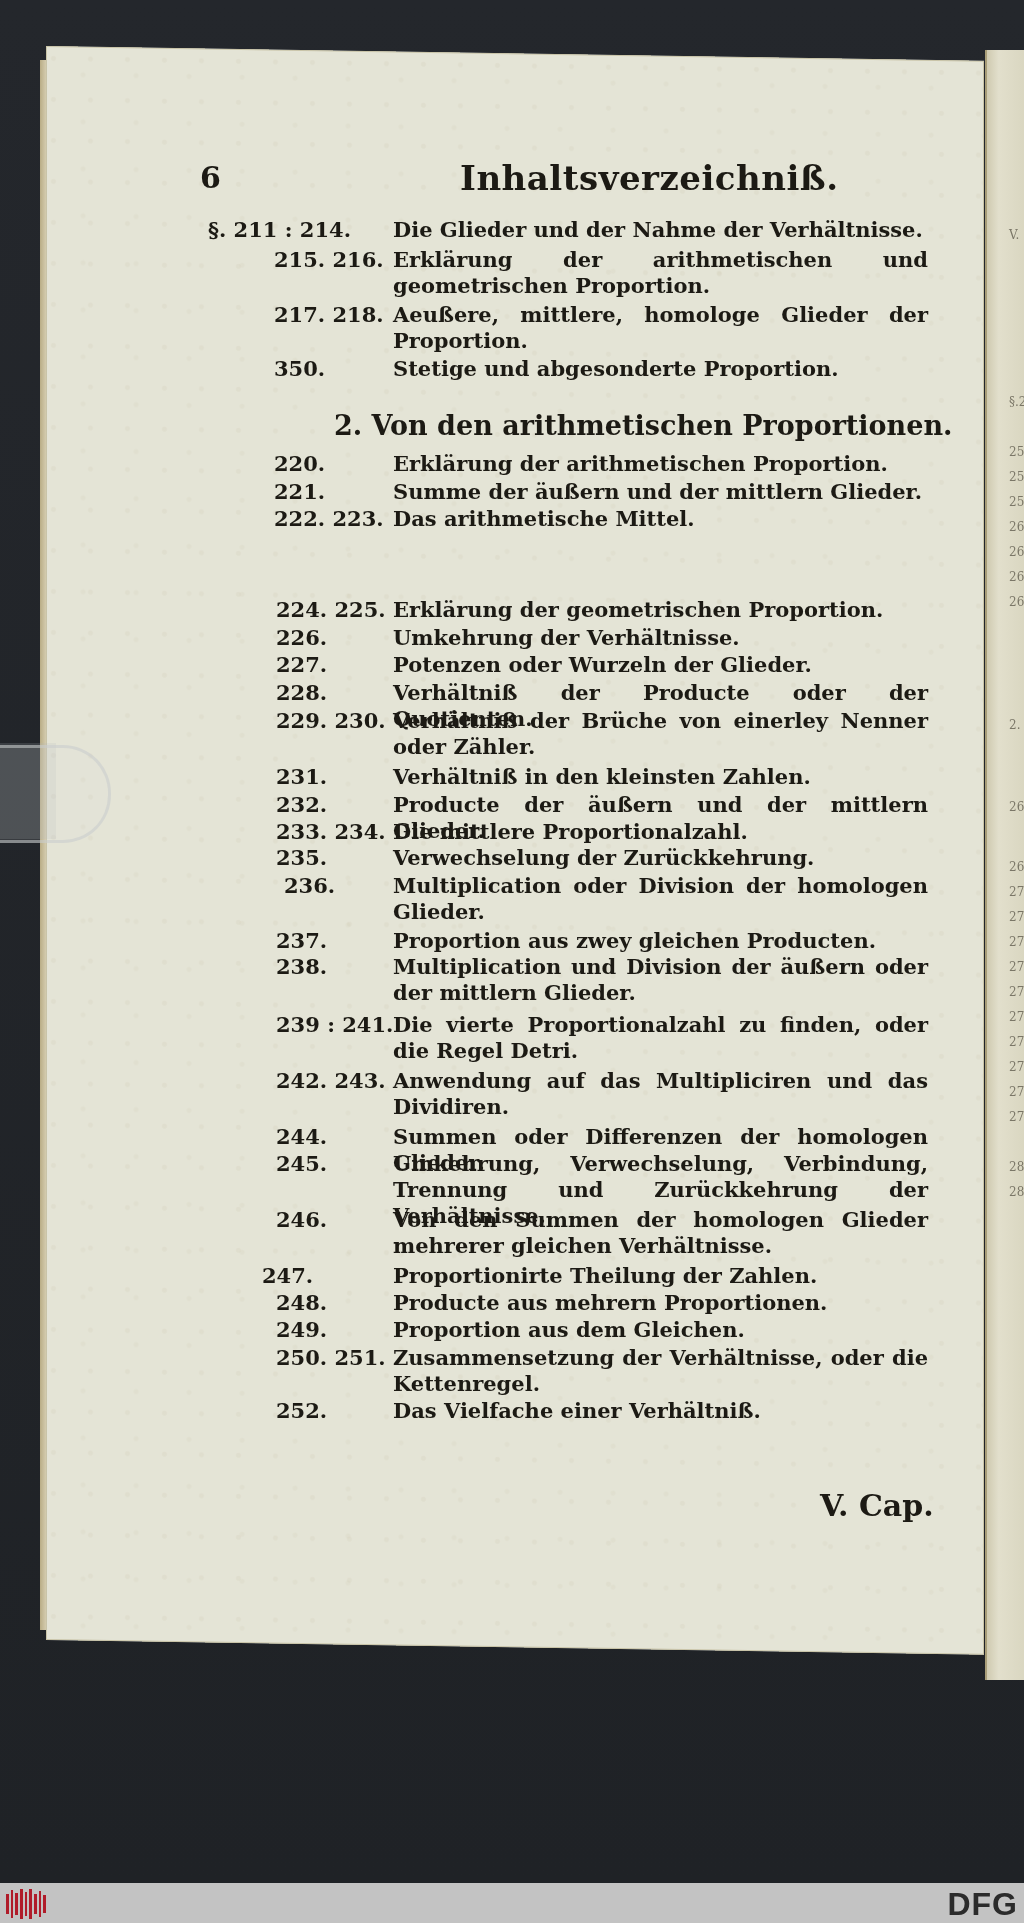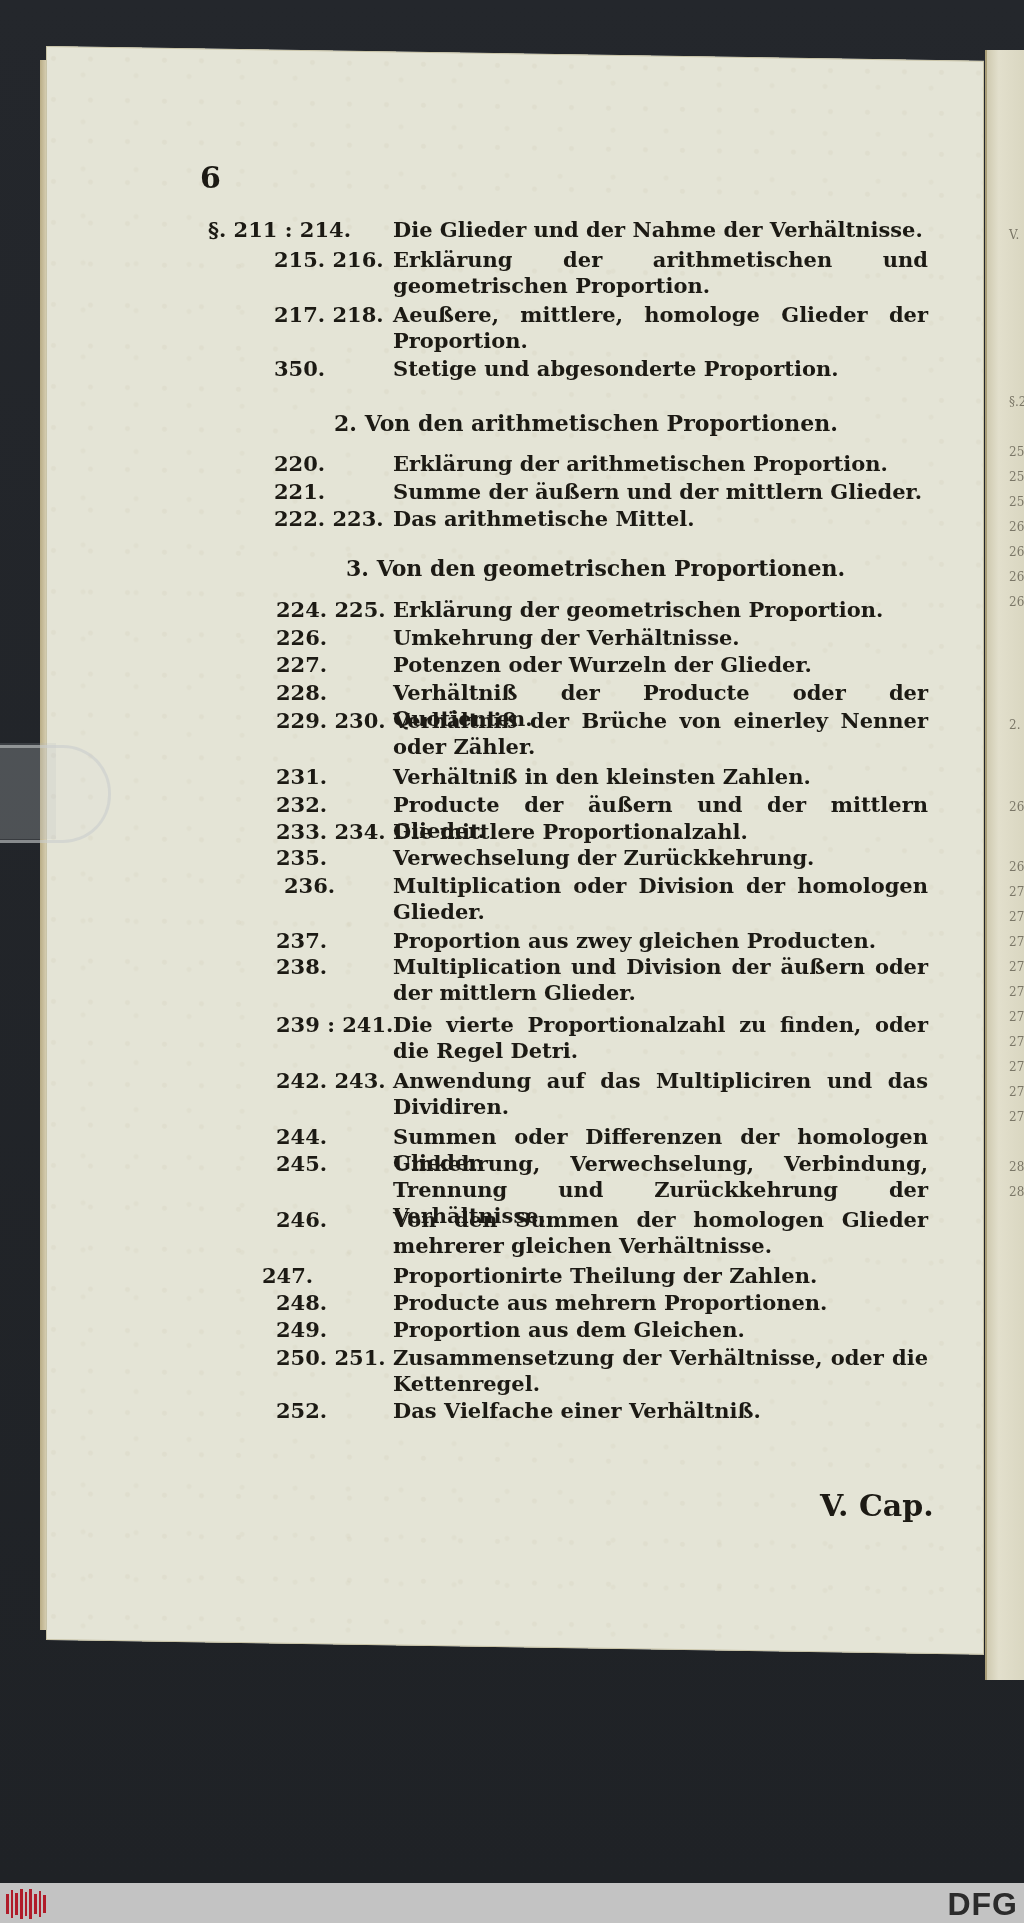--- a/index.html
+++ b/index.html
@@ -63,21 +63,21 @@
     position: absolute; left: 0; width: 938px;
     font-size: 21px; line-height: 26px; font-weight: bold;
   }
   .entry .num {
     position: absolute; left: 0; white-space: nowrap;
   }
   .entry .txt {
     position: absolute; left: 393px; width: 535px; text-align: justify;
   }
   .section-head {
-    position: absolute; font-size: 22px; font-weight: bold; white-space: nowrap;
+    position: absolute; font-size: 27px; font-weight: bold; white-space: nowrap;
   }
   .catchword {
     position: absolute; left: 820px; top: 1488px; font-size: 30px; font-weight: bold;
   }
   .footer {
     position: absolute; left: 0; top: 1883px; width: 1024px; height: 40px;
     background: #c3c3c3;
   }
   .footer-logo {
     position: absolute; left: 6px; top: 5px; width: 40px; height: 32px;
@@ -130,20 +130,21 @@
 </div>
 
 <div class="page-edge-left"></div>
 
 <div class="page">
   <div class="content"></div>
 </div>
 
 <div style="position:absolute;left:0;top:0;width:1024px;height:1883px;color:#1c1a14;">
   <div class="page-number">6</div>
+  <div class="running-head">Inhaltsverzeichniß.</div>
 
   <div class="entry" style="top:217px">
     <span class="num" style="left:208px">§. 211 : 214.</span>
     <span class="txt">Die Glieder und der Nahme der Verhältnisse.</span>
   </div>
   <div class="entry" style="top:247px">
     <span class="num" style="left:274px">215. 216.</span>
     <span class="txt">Erklärung der arithmetischen und geometrischen Proportion.</span>
   </div>
   <div class="entry" style="top:302px">
@@ -162,21 +163,20 @@
   </div>
   <div class="entry" style="top:479px">
     <span class="num" style="left:274px">221.</span>
     <span class="txt">Summe der äußern und der mittlern Glieder.</span>
   </div>
   <div class="entry" style="top:506px">
     <span class="num" style="left:274px">222. 223.</span>
     <span class="txt">Das arithmetische Mittel.</span>
   </div>
 
-  <div class="section-head" style="left:346px;top:555px">3. Von den geometrischen Proportionen.</div>
 
   <div class="entry" style="top:597px">
     <span class="num" style="left:276px">224. 225.</span>
     <span class="txt">Erklärung der geometrischen Proportion.</span>
   </div>
   <div class="entry" style="top:625px">
     <span class="num" style="left:276px">226.</span>
     <span class="txt">Umkehrung der Verhältnisse.</span>
   </div>
   <div class="entry" style="top:652px">

